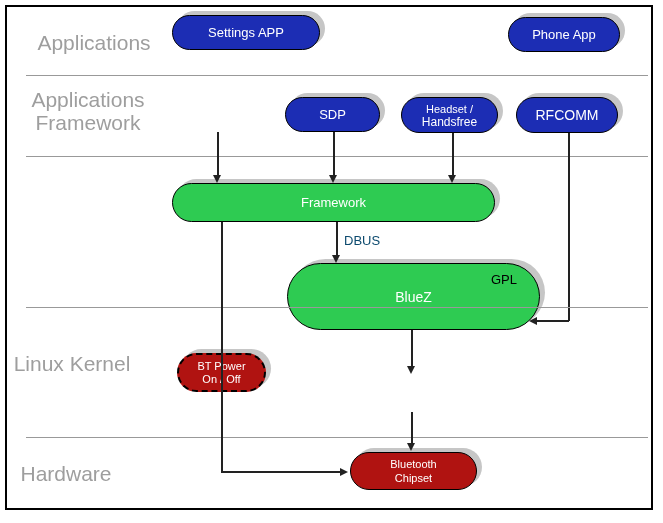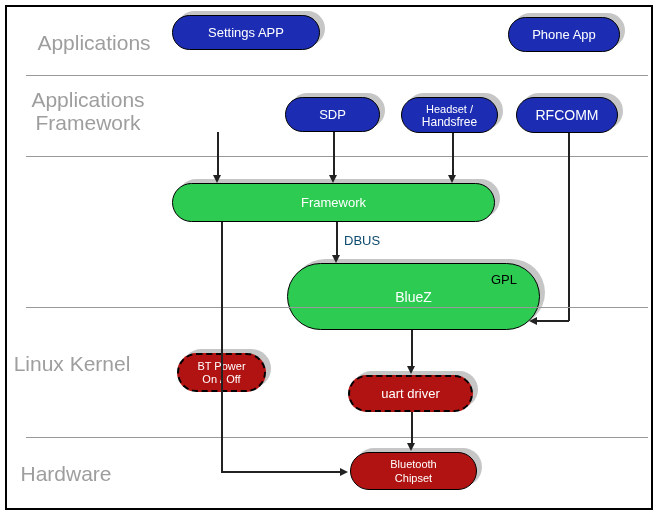--- a/index.html
+++ b/index.html
@@ -98,23 +98,20 @@
   </div>
   <div class="pill green" style="left:287px;top:263px;width:253px;height:67px">
     <div class="lbl-14">BlueZ</div>
     <div class="tag-gpl">GPL</div>
   </div>
 
   <div class="pill red dashed" style="left:177px;top:353px;width:89px;height:39px">
     <div class="lbl-12">BT Power</div>
     <div class="lbl-11">On / Off</div>
   </div>
-  <div class="pill red dashed" style="left:348px;top:375px;width:125px;height:37px">
-    <div class="lbl-13">uart driver</div>
-  </div>
 
   <div class="pill red" style="left:350px;top:452px;width:127px;height:38px">
     <div class="lbl-12">Bluetooth</div>
     <div class="lbl-12">Chipset</div>
   </div>
 
   <div class="vline" style="left:217px;top:132px;height:44px"></div>
   <div class="arr down" style="left:213px;top:175px"></div>
 
   <div class="vline" style="left:333px;top:132px;height:44px"></div>

